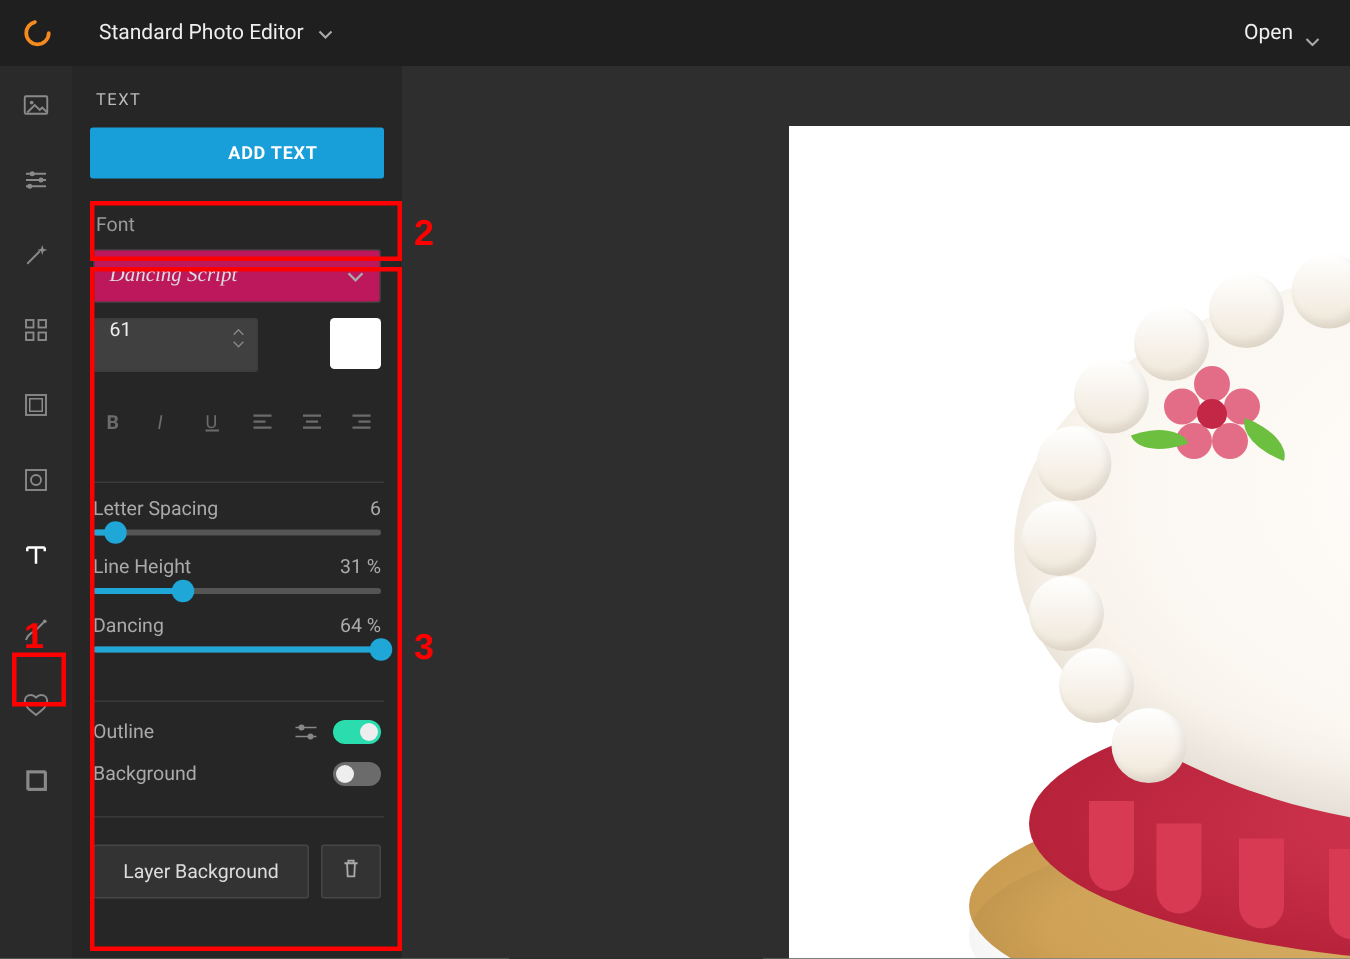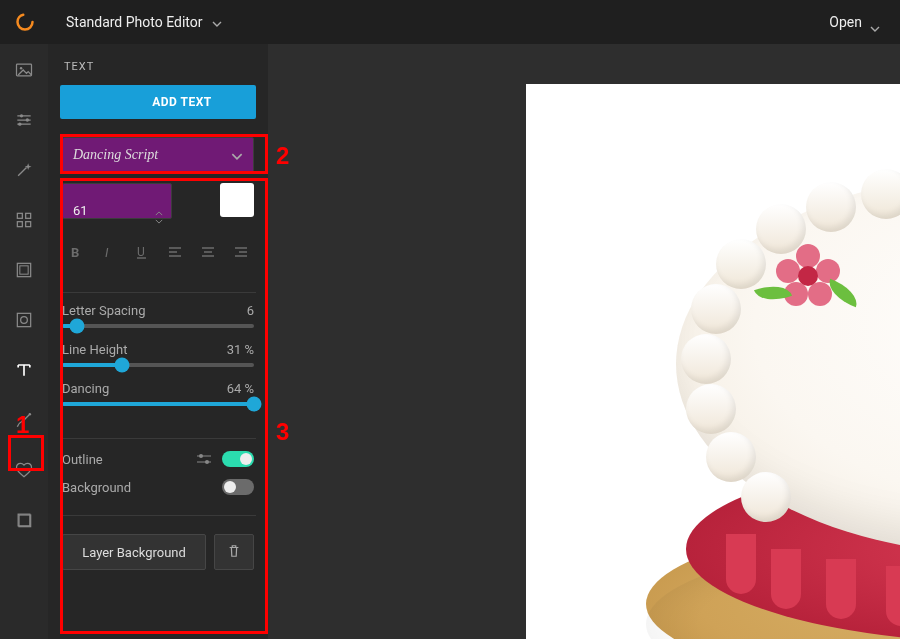--- a/index.html
+++ b/index.html
@@ -69,29 +69,29 @@
     color: #fff;
     display: flex; align-items: center; justify-content: center;
     font-size: 12px; font-weight: 700; letter-spacing: 0.5px;
     cursor: pointer; border-radius: 2px; padding-left: 48px;
   }
   .section {
     margin: 0 12px; padding: 8px 2px 12px 2px;
   }
   .lbl { color: #9a9a9a; font-size: 13px; margin: 6px 0 8px 2px; }
   .font-select {
-    height: 34px; background: #701a75; border: 1px solid #3c3c3c;
+    height: 34px; background: #be185d; border: 1px solid #3c3c3c;
     display: flex; align-items: center; justify-content: space-between;
     padding: 0 10px; color: #ddd; cursor: pointer; border-radius: 2px;
   }
   .font-name { font-family: cursive; font-style: italic; font-size: 14px; }
   .sizerow { display: flex; gap: 12px; margin-top: 10px; }
   .sizeinput {
-    flex: 0 0 92px; height: 34px; background: #701a75; border: 1px solid #3c3c3c;
-    border-radius: 2px; display: flex; align-items: flex-end; padding: 0 6px 0 10px;
+    flex: 0 0 92px; height: 34px; background: #404040; border: 1px solid #3c3c3c;
+    border-radius: 2px; display: flex; align-items: flex-start; padding: 0 6px 0 10px;
     justify-content: space-between; color: #eee;
   }
   .steppers { display:flex; flex-direction: column; gap: 2px; }
   .steppers span { width: 10px; height: 6px; display:block; }
   .swatch {
     width: 34px; height: 34px; background: #fff; border-radius: 3px; cursor: pointer; margin-left:auto;
   }
   .stylerow {
     display: flex; gap: 6px; margin-top: 14px; border-top: 1px solid rgba(255,255,255,0); padding-top: 4px;
   }
@@ -286,20 +286,21 @@
   </div>
 
   <div class="sidepanel">
     <div class="panel-title">TEXT</div>
 
     <div class="addtext">
       <span>ADD TEXT</span>
     </div>
 
     <div class="section">
+      <div class="lbl">Font</div>
       <div class="font-select">
         <span class="font-name">Dancing Script</span>
         <span><svg viewBox="0 0 10 6" width="12" height="7">
               <path d="M1 1 L5 5 L9 1" stroke="#aaa" stroke-width="1.4" fill="none"></path>
             </svg></span>
       </div>
       <div class="sizerow">
         <div class="sizeinput">
           <span>61</span>
           <span class="steppers">

